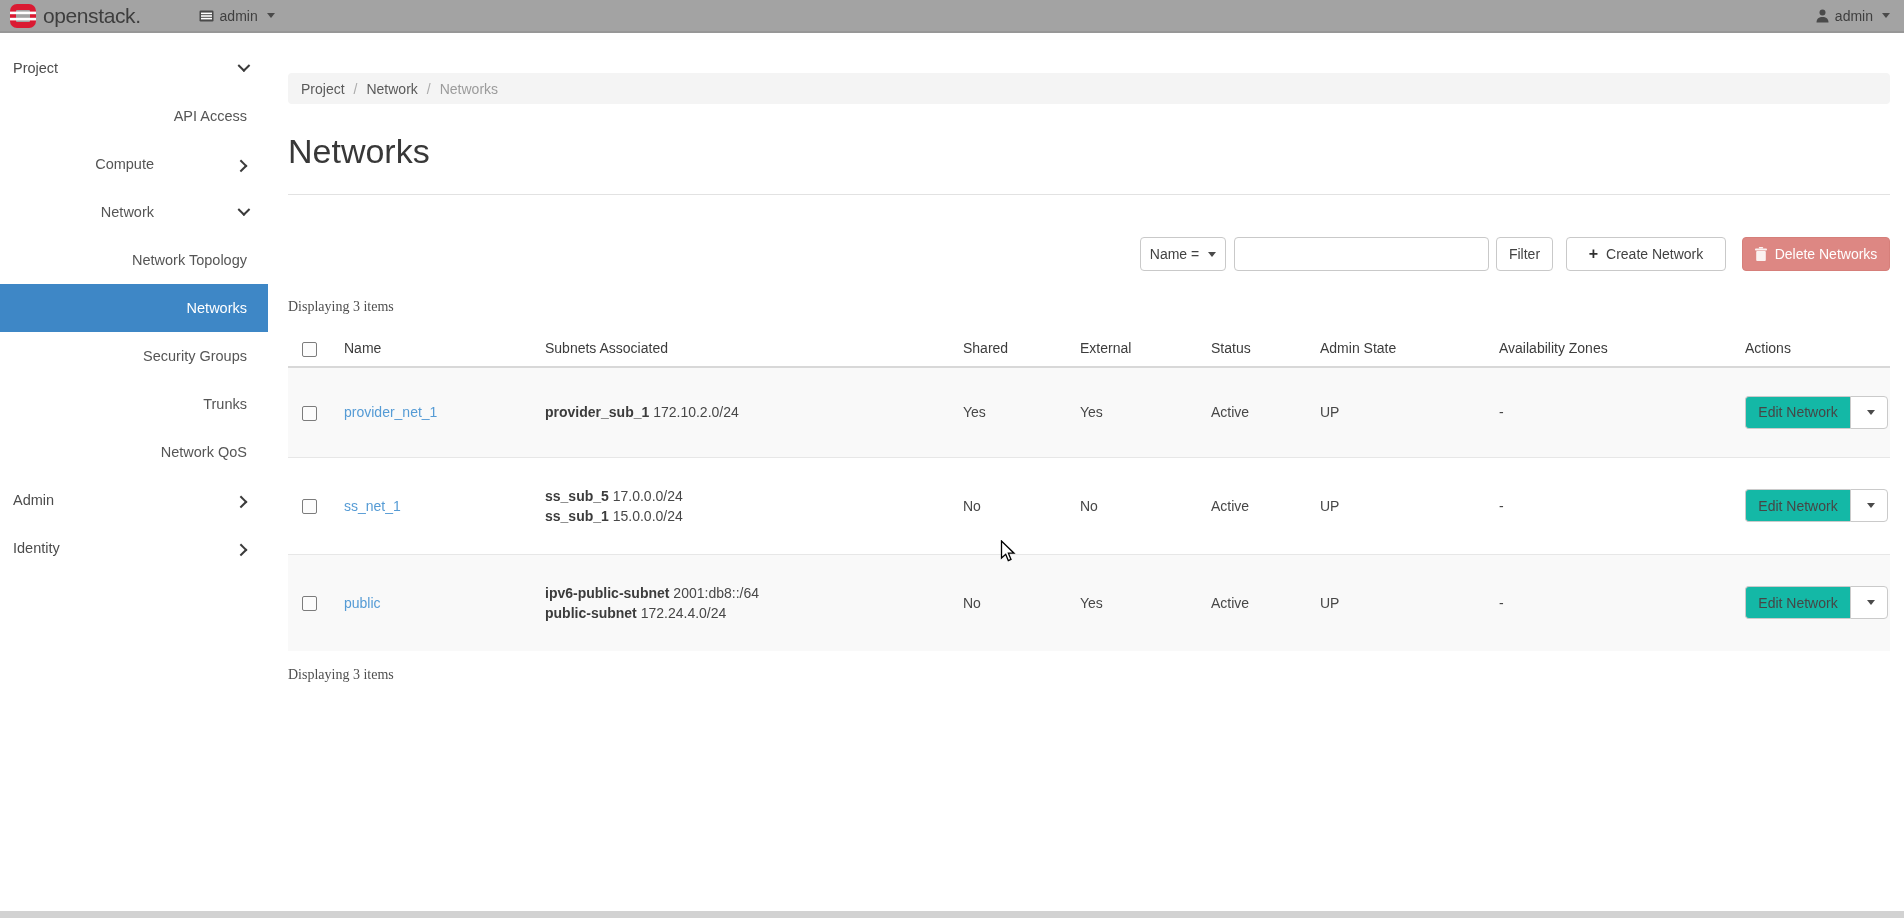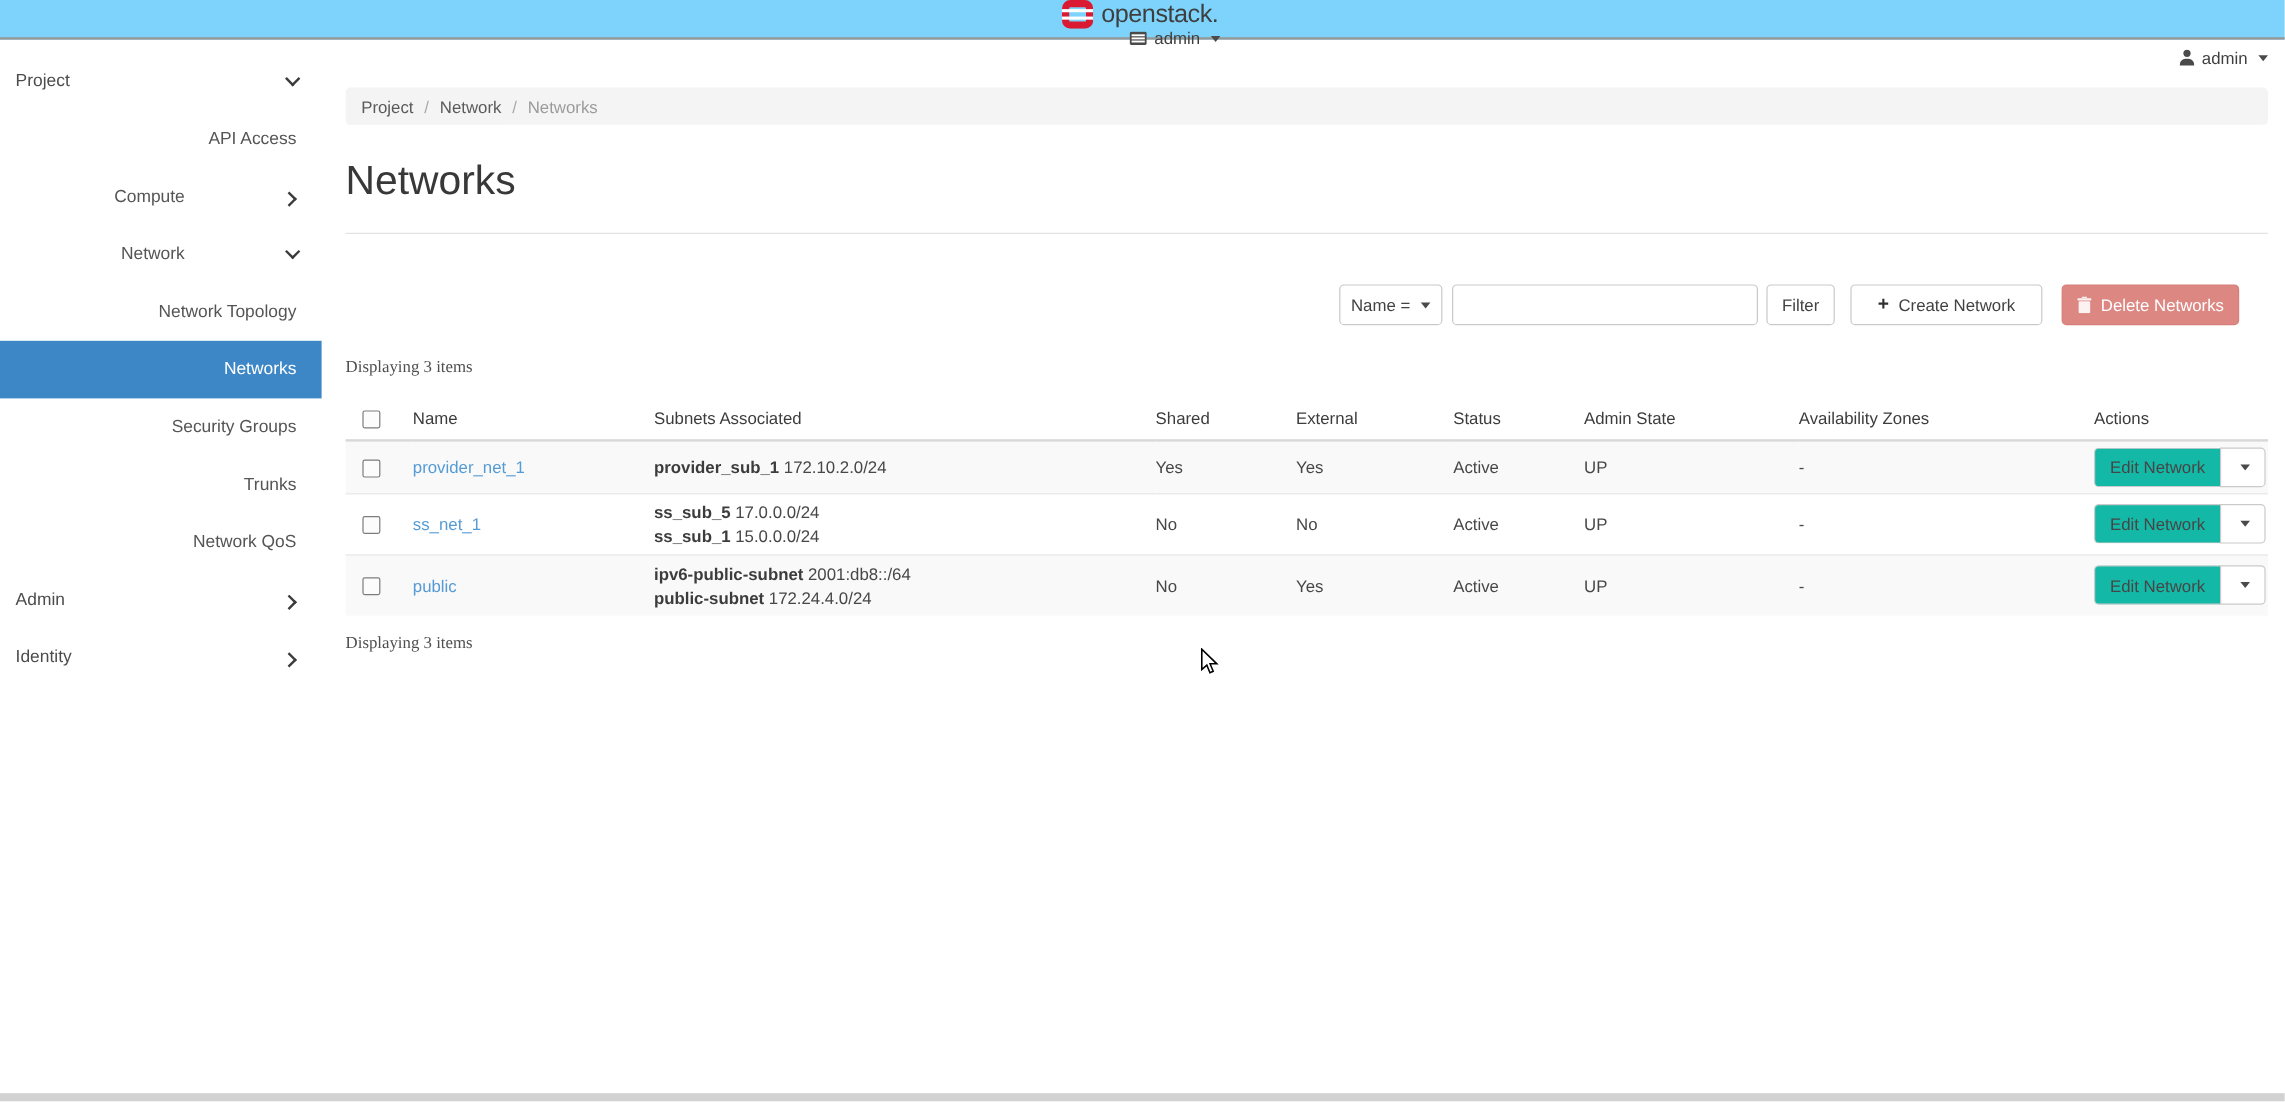--- a/index.html
+++ b/index.html
@@ -3,22 +3,22 @@
 <meta charset="utf-8">
 <style>
   html,body{margin:0;padding:0;}
   body{
     width:1904px;height:918px;position:relative;overflow:hidden;
     background:#fff;color:#4a4a4a;
     font-family:"Liberation Sans","DejaVu Sans",sans-serif;font-size:14px;
   }
   
   .navbar{
-    height:31px;border-bottom:2px solid #979797;background:#7dd3fc;
-    display:flex;align-items:center;padding:0 14px 0 10px;flex-direction:column;
+    height:31px;border-bottom:2px solid #979797;background:#a3a3a3;
+    display:flex;align-items:center;padding:0 14px 0 10px;
   }
   .brand{display:flex;align-items:center;cursor:pointer;}
   .brand-text{font-size:21px;font-weight:500;color:#3e3e3e;letter-spacing:-0.4px;margin-left:7px;}
   .ctx{display:flex;align-items:center;margin-left:58px;cursor:pointer;color:#3f3f3f;gap:6px;}
   .user{display:flex;align-items:center;margin-left:auto;cursor:pointer;color:#3f3f3f;gap:6px;}
   .caret{display:inline-block;width:0;height:0;border-left:4px solid transparent;
     border-right:4px solid transparent;border-top:5px solid #4a4a4a;margin-left:3px;}
   
   .sidebar{position:absolute;left:0;top:35px;width:268px;padding-top:9px;}
   .nav-row{height:48px;display:flex;align-items:center;box-sizing:border-box;
@@ -35,38 +35,38 @@
   
   .main{margin-left:268px;padding:0 14px 0 20px;}
   .breadcrumb{margin-top:40px;height:31px;background:#f4f4f4;border-radius:4px;
     display:flex;align-items:center;padding:0 13px;box-sizing:border-box;color:#5a5a5a;}
   .breadcrumb .crumb{cursor:pointer;}
   .breadcrumb .sep{margin:0 9px;color:#ababab;}
   .breadcrumb .current{color:#9b9b9b;cursor:default;}
   h1.page-title{font-size:34px;font-weight:400;color:#383838;margin:27px 0 0 0;line-height:40px;}
   .title-rule{border-bottom:1px solid #e2e2e2;margin-top:23px;}
   
-  .toolbar{margin-top:42px;height:34px;display:flex;justify-content:flex-end;align-items:center;margin-right:24px;}
+  .toolbar{margin-top:42px;height:34px;display:flex;justify-content:flex-end;align-items:center;margin-right:0;}
   .btn{height:34px;box-sizing:border-box;border:1px solid #c9c9c9;background:#fff;border-radius:4px;
     display:inline-flex;align-items:center;justify-content:center;font:inherit;color:#424242;cursor:pointer;padding:0;}
   .btn-filter-field{width:86px;gap:6px;}
   .filter-input{width:255px;height:34px;box-sizing:border-box;border:1px solid #c9c9c9;border-radius:4px;
     padding:0 10px;font:inherit;margin-left:8px;outline:none;}
   .btn-filter{width:57px;margin-left:7px;}
   .btn-create{width:160px;gap:8px;margin-left:13px;}
   .plus-icon{font-weight:700;font-size:16px;line-height:1;color:#2f2f2f;}
   .btn-delete{width:148px;gap:8px;margin-left:16px;background:var(--danger,#dd8783);
     border-color:#d67f7a;color:#fff;}
   
   .count{margin-top:28px;color:#4f4f4f;font-family:Liberation Serif, serif;}
   .count.bottom{margin-top:16px;}
   table.networks{margin-top:16px;border-collapse:collapse;table-layout:fixed;width:1602px;}
   table.networks th{text-align:left;font-weight:400;color:#3c3c3c;padding:9px 0;
     border-bottom:2px solid #d8d8d8;}
-  table.networks td{padding:5px 0;vertical-align:middle;border-top:1px solid #e7e7e7;color:#474747;}
+  table.networks td{padding:28px 0;vertical-align:middle;border-top:1px solid #e7e7e7;color:#474747;}
   table.networks tbody tr:nth-child(odd){background:#f9f9f9;}
   .cb{display:inline-block;width:13px;height:13px;border:1px solid #7c7c7c;border-radius:2px;
     background:#fcfcfc;vertical-align:middle;cursor:pointer;}
   th.col-check .cb,td.col-check .cb{margin-left:14px;}
   a.net-link{color:var(--link,#559bd5);text-decoration:none;cursor:pointer;}
   .subnet{line-height:20px;white-space:nowrap;}
   .subnet b{color:#3c3c3c;}
   .actions-wrap{display:inline-flex;height:33px;}
   .btn-edit-main{width:105px;border:1px solid #cacaca;border-right:none;background:#14b8a6;
     border-radius:4px 0 0 4px;font:inherit;color:#464646;cursor:pointer;}

